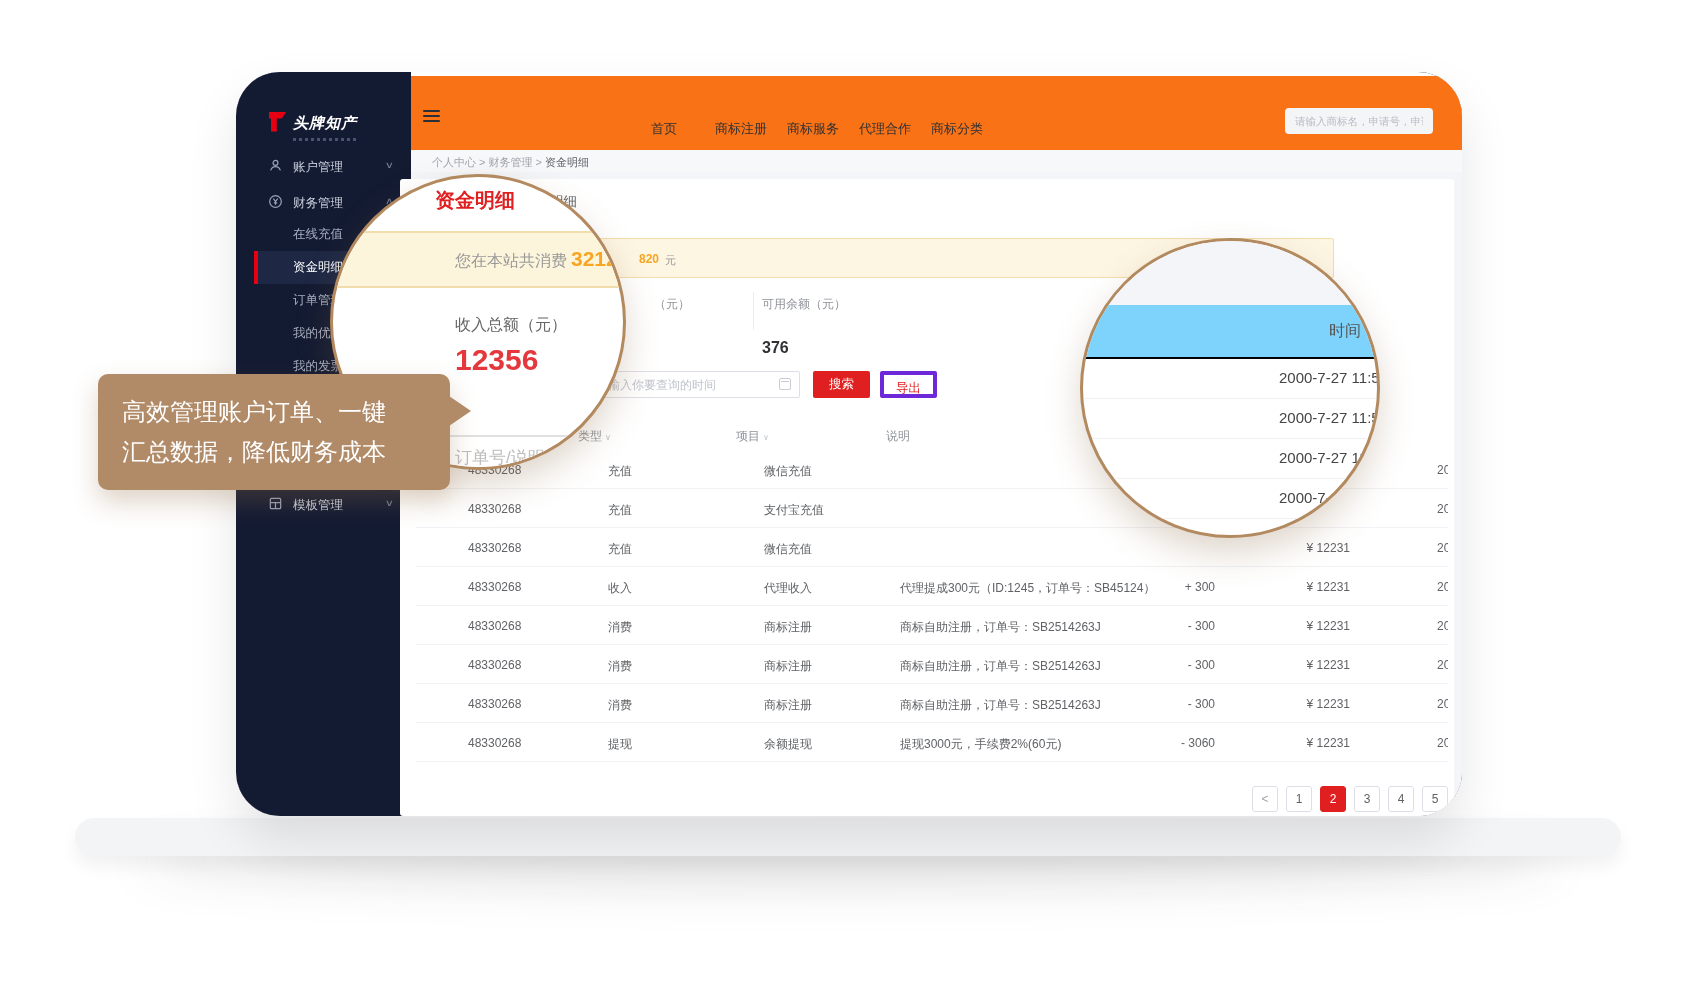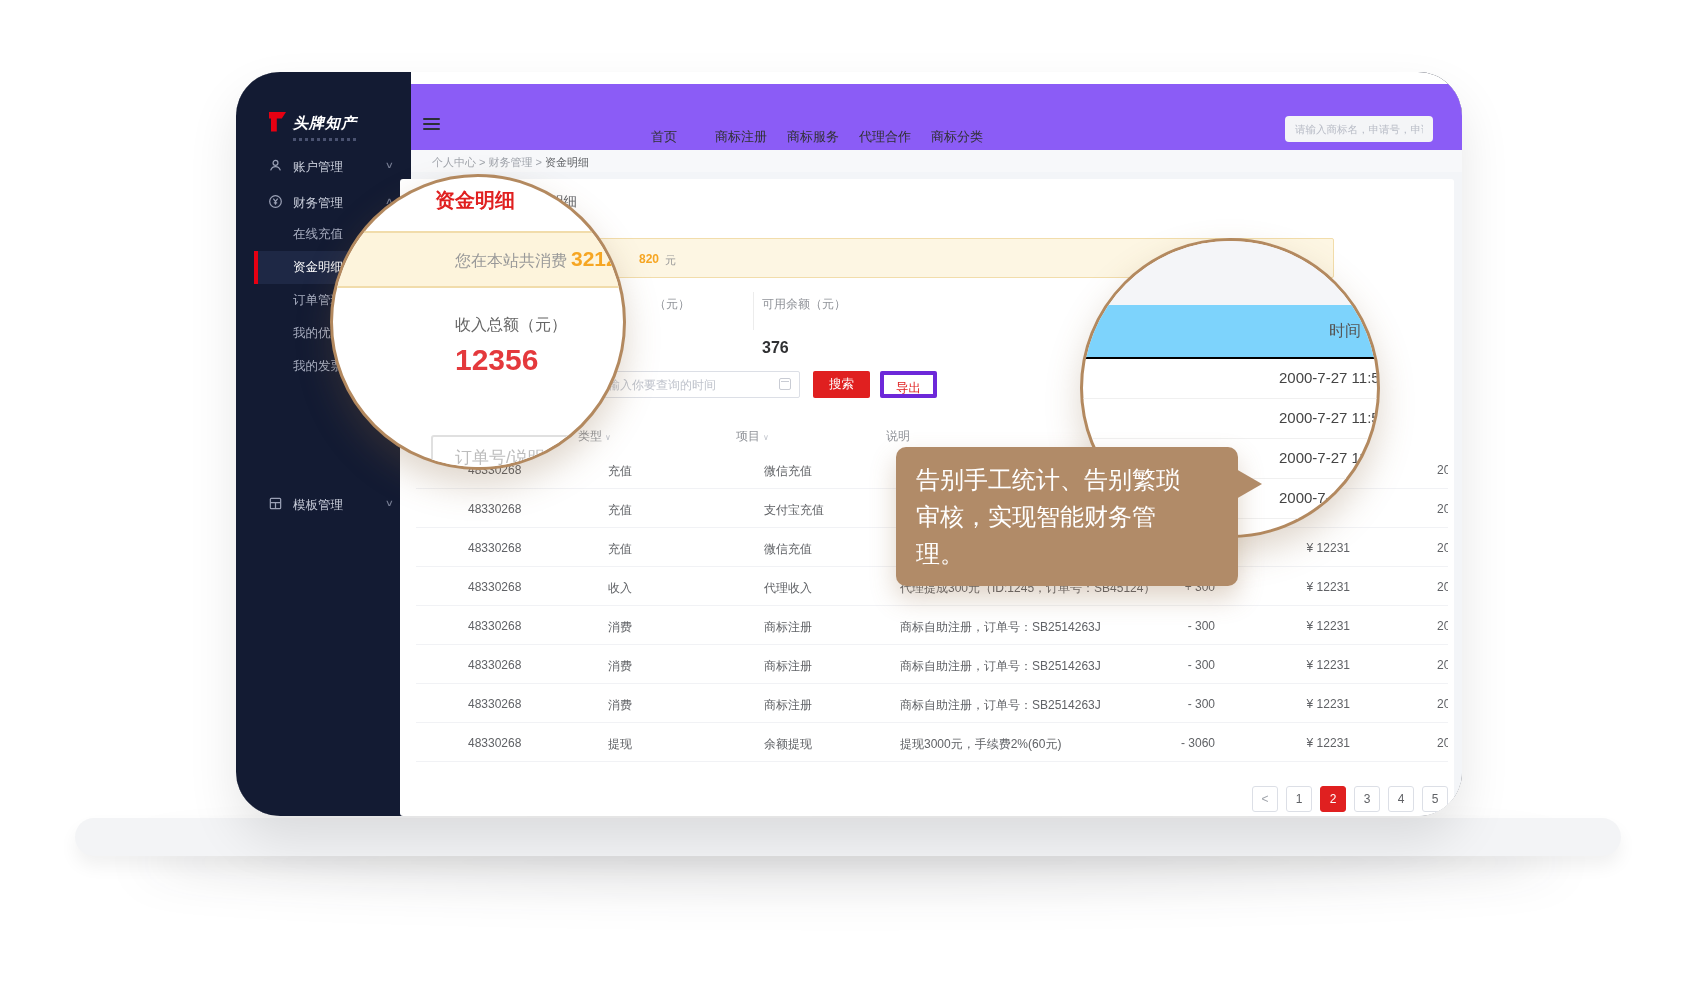--- a/index.html
+++ b/index.html
@@ -22,21 +22,21 @@
   .side-item .lbl { position:absolute; left:57px; top:9px; }
   .side-item .icn { position:absolute; left:32px; top:8px; width:15px; height:15px; color:#9aa0b5; }
   .side-item .chev { position:absolute; right:18px; top:10px; font-size:9px; color:#767d93; transform:scaleX(1.4); }
   .side-children { position:absolute; left:0; top:146px; width:175px; }
   .side-child { position:relative; width:175px; height:33px; color:#a9afc2; font-size:12.5px; line-height:33px; padding-left:57px; cursor:pointer; }
   .side-child.active { background:#1e2845; color:#fff; width:157px; margin-left:18px; padding-left:39px; }
   .side-child.active::before { content:""; position:absolute; left:0; top:0; width:4px; height:33px; background:#e60012; }
   .side-item.tmpl { top:416px; }
 
   
-  .navbar { position:absolute; left:175px; top:12px; width:1051px; height:78px; background:#8b5cf6; }
+  .navbar { position:absolute; left:175px; top:4px; width:1051px; height:78px; background:#f97316; }
   .hamburger { position:absolute; left:12px; top:34px; width:17px; height:13px; cursor:pointer; }
   .hamburger i { display:block; height:2px; background:#2b2f36; margin-bottom:3px; border-radius:1px; }
   .nav-item { position:absolute; top:44px; font-size:13px; color:#303133; cursor:pointer; }
   .top-search { position:absolute; left:874px; top:32px; width:148px; height:26px; background:#f4f5f7; border:none; border-radius:4px; font-size:10.5px; color:#666; padding:0 10px; outline:none; }
   .top-search::placeholder { color:#b8bcc6; }
 
   
   .crumb-bar { position:absolute; left:175px; top:78px; width:1051px; height:22px; background:#f7f8fa; }
   .crumb-bar .t { position:absolute; left:21px; top:5px; font-size:11px; color:#a0a4ab; }
   .crumb-bar .cur { color:#606266; }
@@ -333,19 +333,18 @@
         </div>
         <div class="rl-row" style="top: 238px;">
           <span>2000-7-27  11:58:03</span>
         </div>
         <div class="rl-row" style="top: 278px;">
           <span>2000-7-27  11:58:03</span>
         </div>
       </div>
   </div>
 
-  <div class="callout co-right">
-    <div class="ln">告别手工统计、告别繁琐</div>
-    <div class="ln">审核，实现智能财务管</div>
-    <div class="ln">理。</div>
+  <div class="callout co-left">
+    <div class="ln">高效管理账户订单、一键</div>
+    <div class="ln">汇总数据，降低财务成本</div>
     <div class="co-arrow"></div>
   </div>
 </div>
 
 </body></html>

